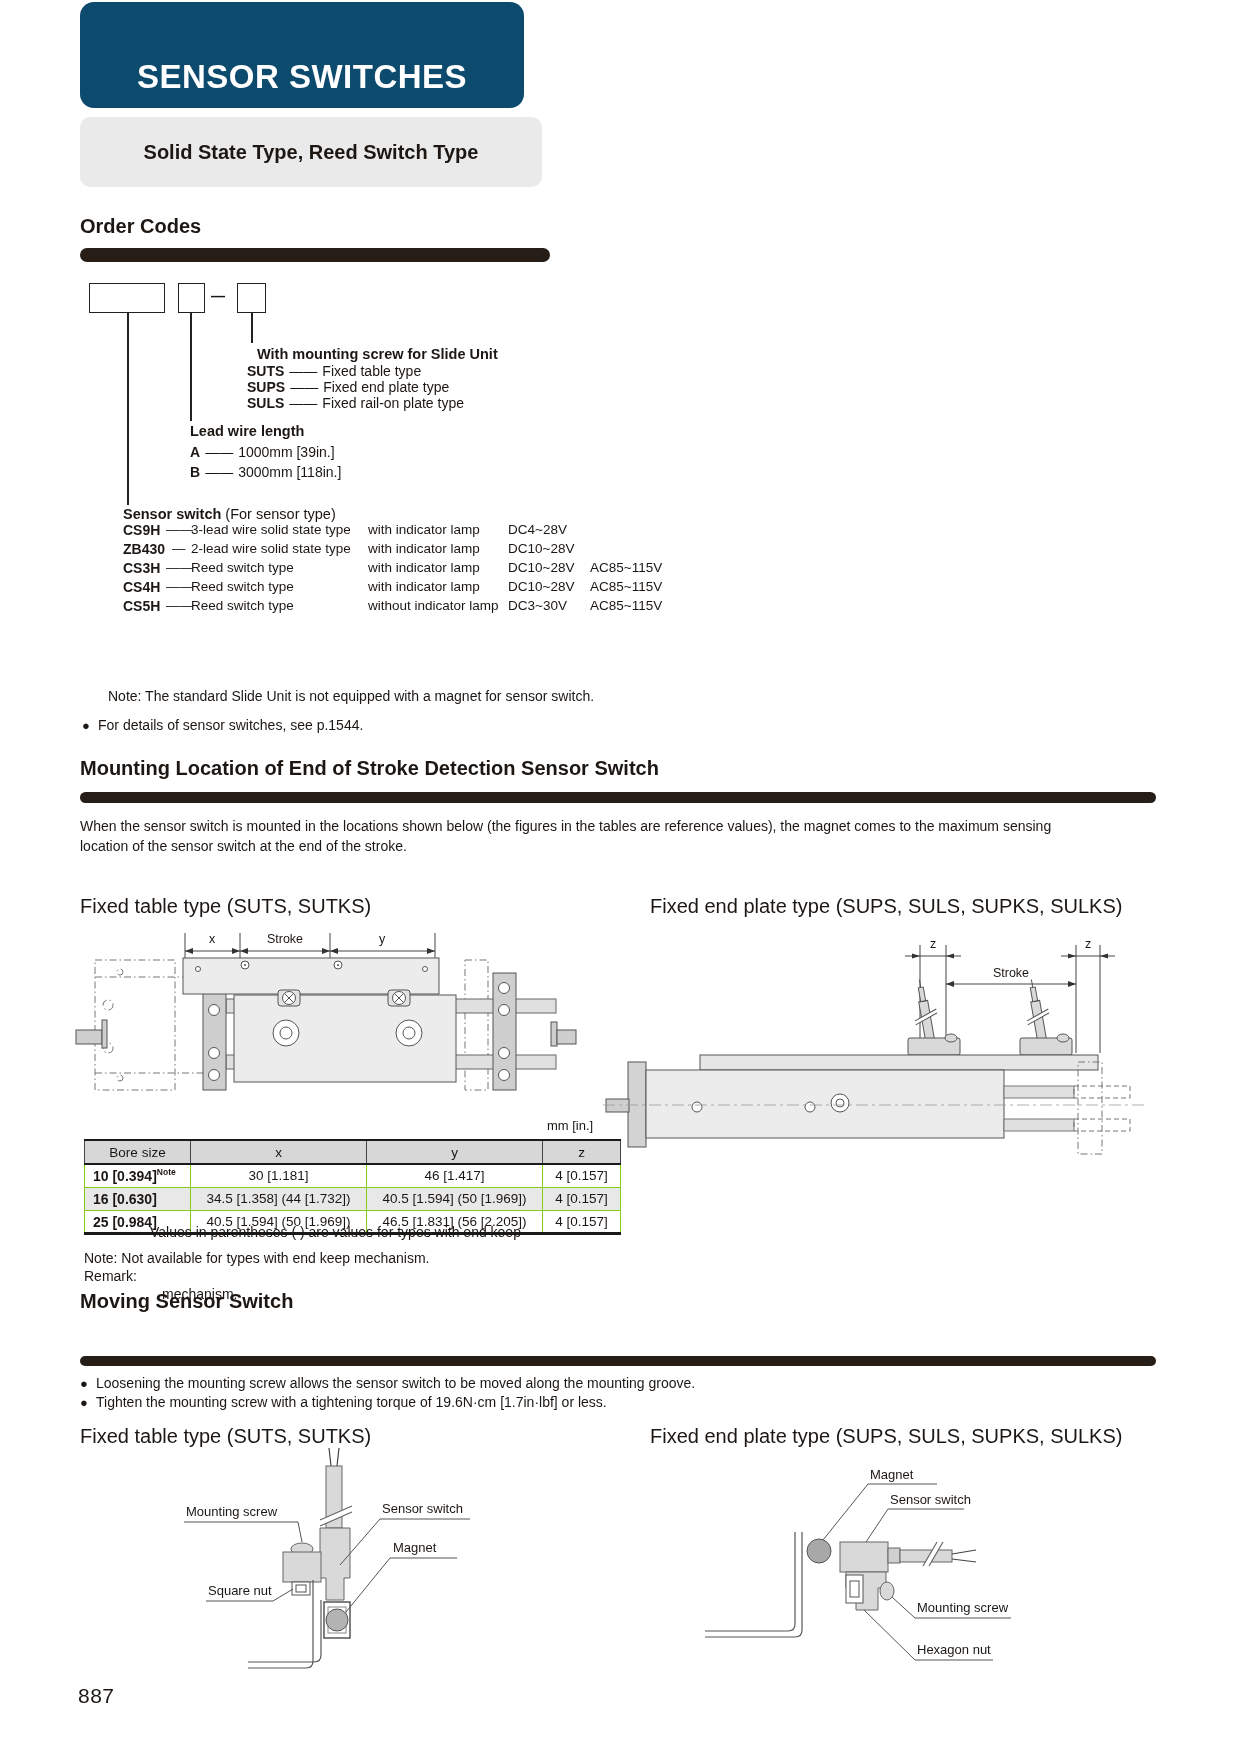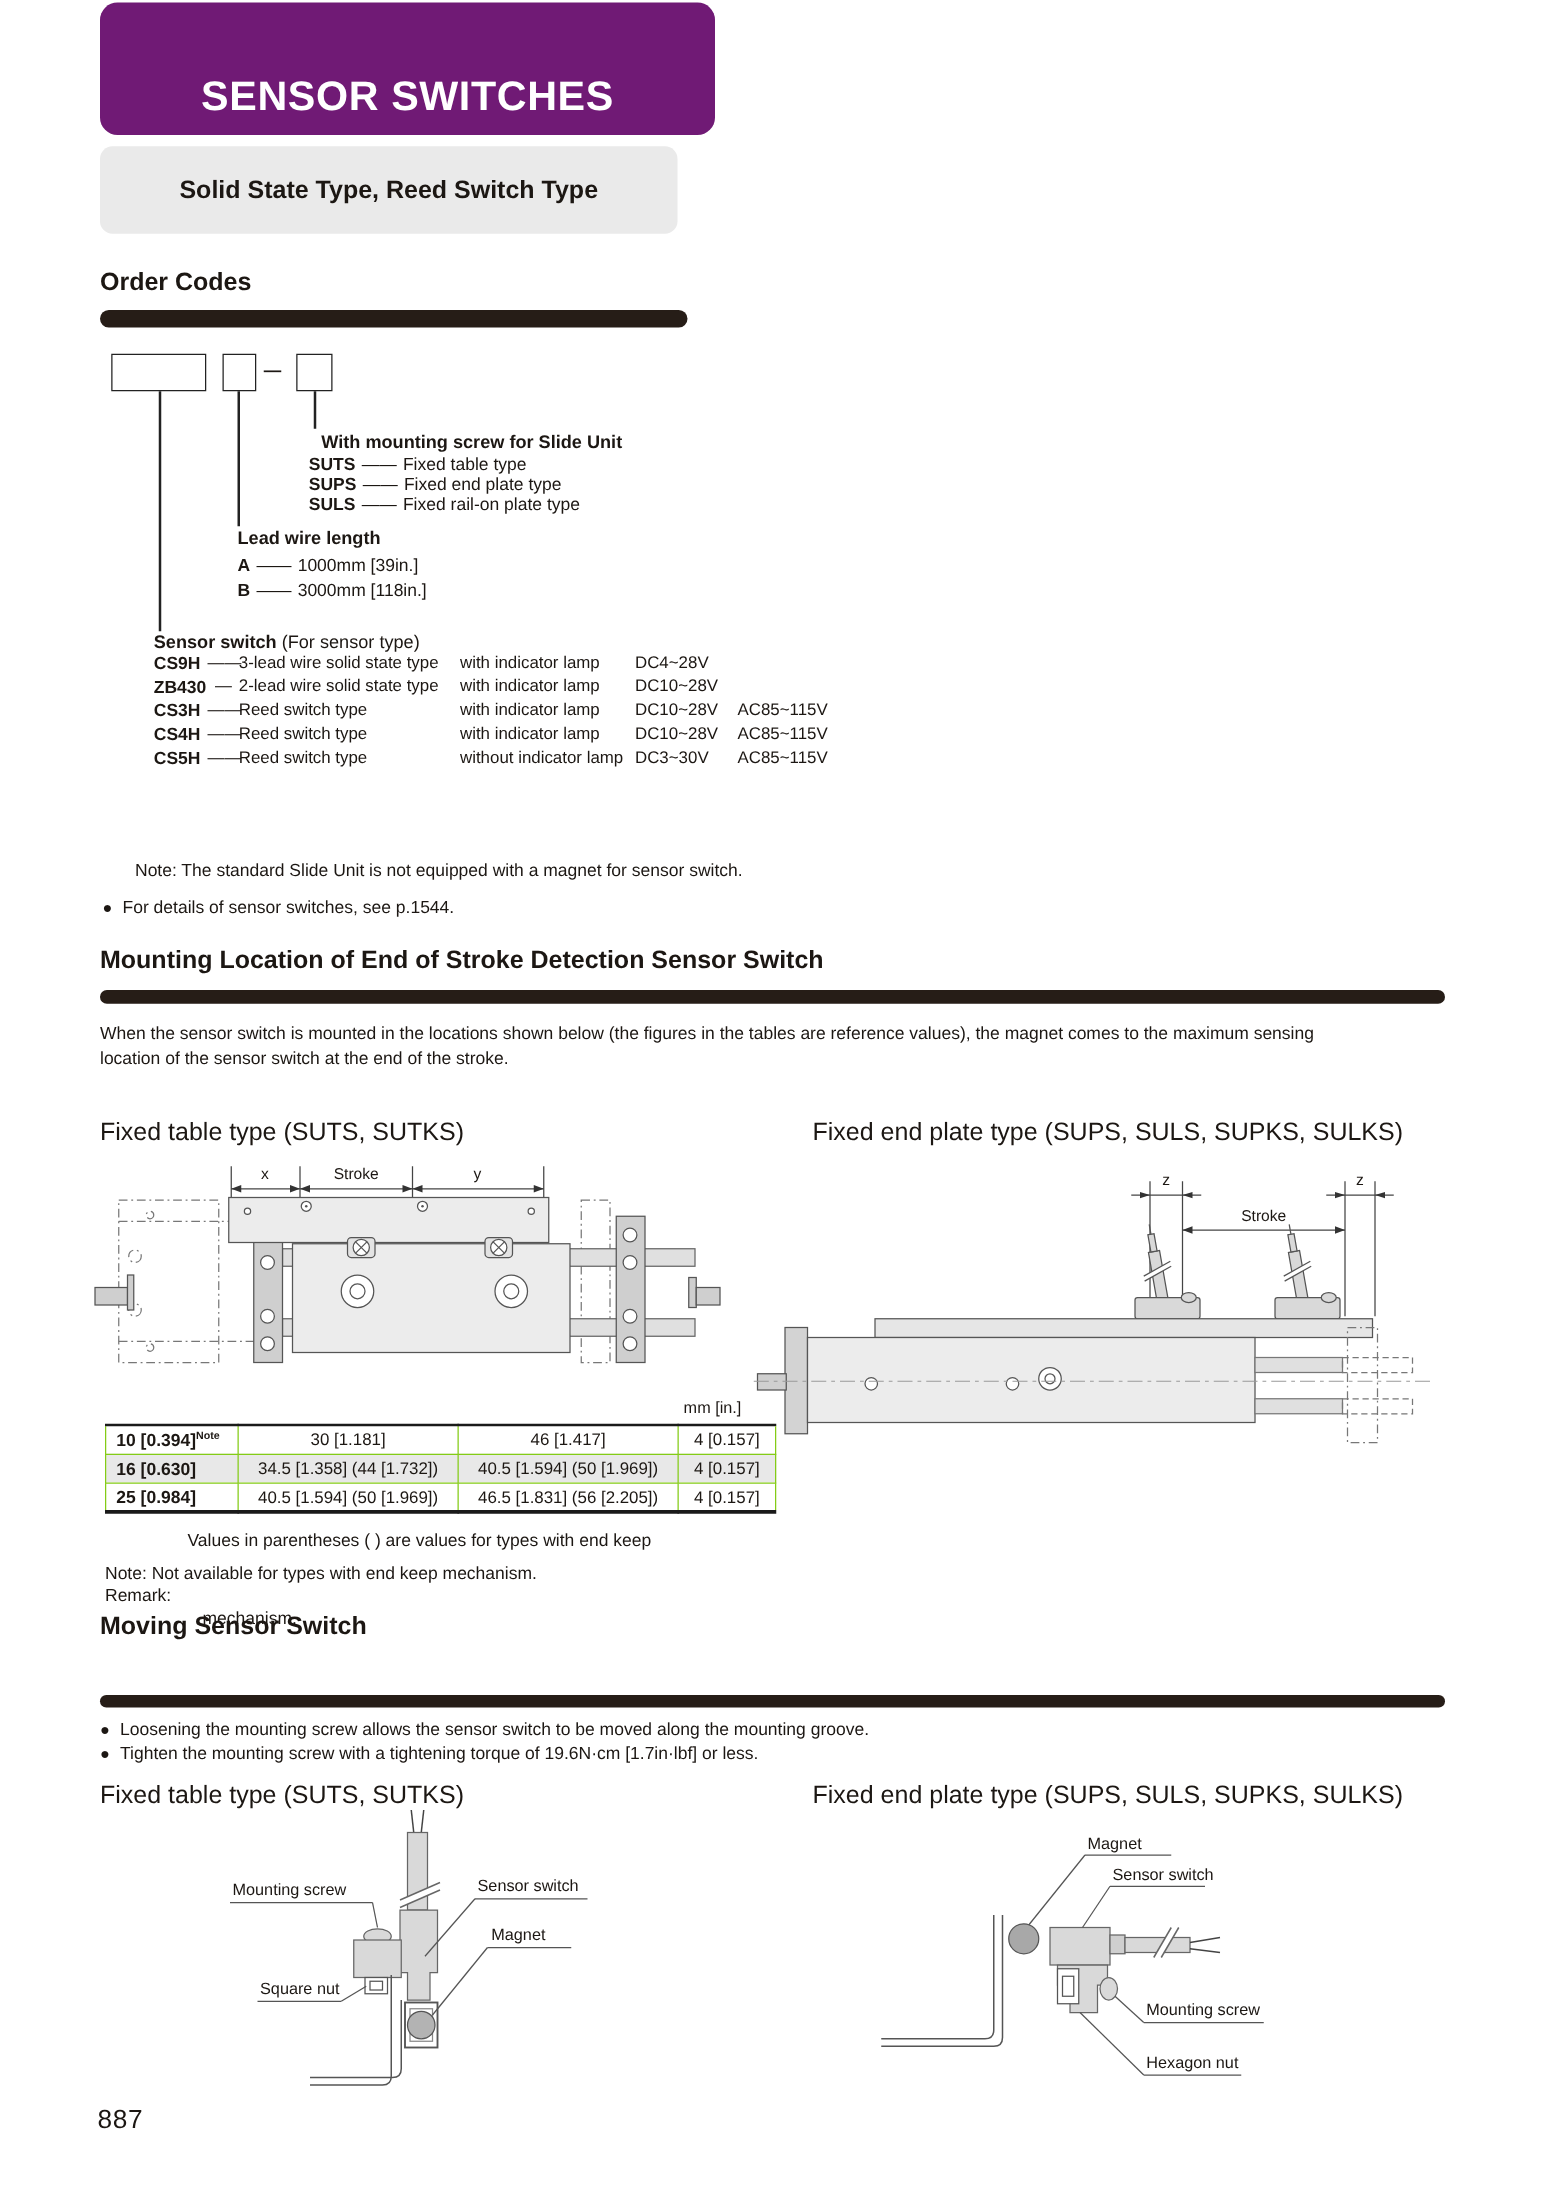--- a/index.html
+++ b/index.html
@@ -1,20 +1,20 @@
 <!DOCTYPE html>
 <html><head>
 <meta charset="utf-8">
 <style>
   *{box-sizing:border-box;margin:0;padding:0}
   html,body{background:#fff}
   .page{position:relative;width:1240px;height:1754px;background:#fff;overflow:hidden;
         font-family:"Liberation Sans",sans-serif;color:#1c1713}
   .abs{position:absolute}
-  .title-box{position:absolute;left:80px;top:2px;width:492px;height:106px;background:#701a75;
+  .title-box{position:absolute;left:80px;top:2px;width:444px;height:106px;background:#0c4a6e;
              border-radius:14px;display:flex;justify-content:center;align-items:flex-end;padding-bottom:12px}
   .title-box span{color:#fff;font-size:33px;font-weight:bold;letter-spacing:.5px}
   .subtitle-box{position:absolute;left:80px;top:117px;width:462px;height:70px;background:#eaeaea;
                 border-radius:10px;display:flex;justify-content:center;align-items:center}
   .subtitle-box span{font-size:20px;font-weight:bold}
   .h2{position:absolute;font-size:20px;font-weight:bold;white-space:nowrap}
   .h3{position:absolute;font-size:20px;font-weight:normal;white-space:nowrap}
   .bar{position:absolute;background:#261d17;border-radius:7px}
   .body-t{position:absolute;font-size:14px;white-space:nowrap}
   .oc{position:absolute;left:80px;top:250px;width:720px;height:370px;font-size:14px}
@@ -309,20 +309,26 @@
   <div class="abs" style="left:520px;top:1118px;width:100px;text-align:center;font-size:13px">mm [in.]</div>
 
   <table class="dim">
     <colgroup>
         <col style="width:106px">
         <col style="width:176px">
         <col style="width:176px">
         <col style="width:78px">
       </colgroup>
     <tbody>
+        <tr>
+      <th>Bore size</th>
+      <th>x</th>
+      <th>y</th>
+      <th>z</th>
+    </tr>
     <tr>
       <td class="bore"><span>10 [0.394]</span><sup>Note</sup></td>
       <td>30 [1.181]</td>
       <td>46 [1.417]</td>
       <td>4 [0.157]</td>
     </tr>
     <tr class="alt">
       <td class="bore"><span>16 [0.630]</span><sup></sup></td>
       <td>34.5 [1.358] (44 [1.732])</td>
       <td>40.5 [1.594] (50 [1.969])</td>

